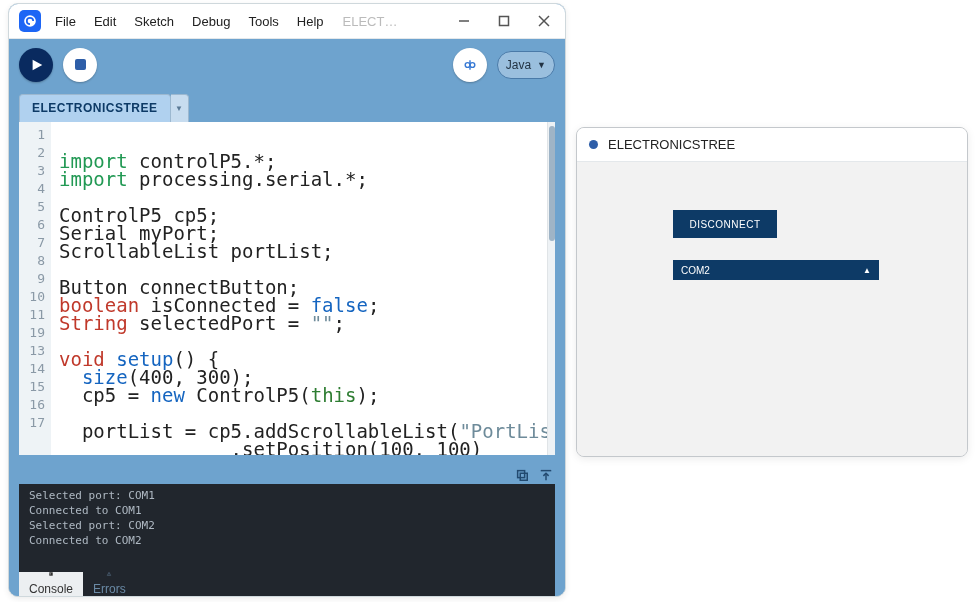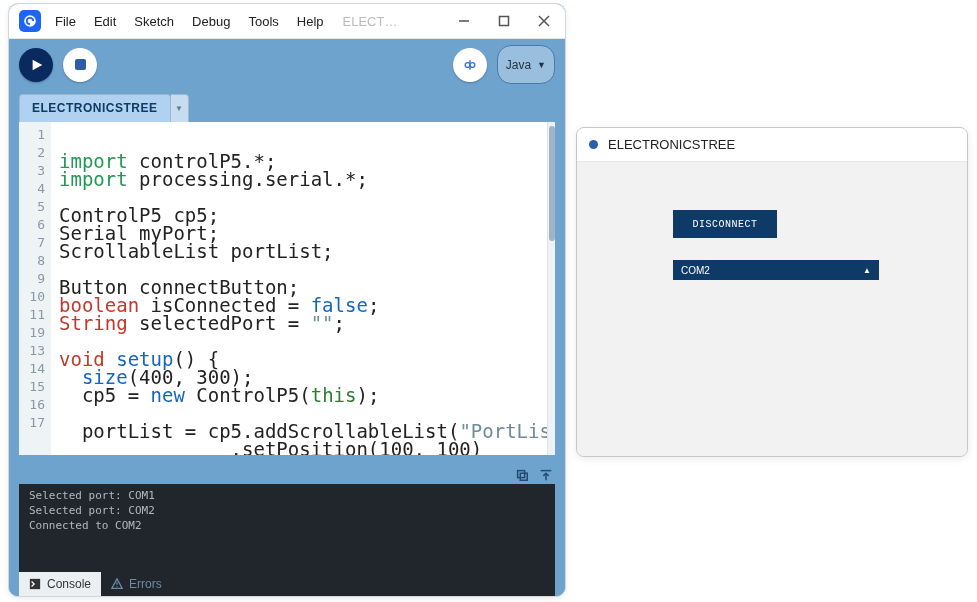--- a/index.html
+++ b/index.html
@@ -84,21 +84,21 @@
     display:flex;align-items:center;justify-content:center;
     box-shadow:0 1px 2px rgba(0,0,0,.25);
   }
   .run-btn{background:var(--ide-darkblue);}
   .run-btn svg{width:14px;height:14px;fill:#fff;margin-left:2px;}
   .stop-btn{background:#fff;}
   .stop-btn div{width:11px;height:11px;background:#2e5ea8;border-radius:2px;}
   .debug-btn{margin-left:auto;background:#fff;}
   .debug-btn svg{width:16px;height:16px;stroke:#3a7bd5;stroke-width:1.8;fill:none;}
   .mode-sel{
-    height:39px;border:1px solid #4a7aa8;border-radius:14px;
+    height:28px;border:1px solid #4a7aa8;border-radius:14px;
     background:#9abfde;color:#234;display:flex;align-items:center;
     padding:0 8px;gap:6px;font-size:12px;
   }
   .mode-sel .tri{font-size:9px;}
 
   .tabrow{
     height:32px;background:var(--ide-blue);
     display:flex;align-items:flex-end;padding:0 0 0 10px;
   }
   .tab{
@@ -158,21 +158,21 @@
   .console-out{
     flex:1;background:var(--console-bg);color:var(--console-fg);
     font-family:Consolas,Menlo,monospace;font-size:11px;line-height:15px;
     padding:4px 10px;overflow:hidden;
   }
   .console-tabs{
     height:26px;background:var(--console-bg);display:flex;align-items:flex-end;
   }
   .ctab{
     height:24px;display:flex;align-items:center;gap:6px;padding:0 10px;font-size:12px;
-    background:var(--console-tabbg);color:#333;
+    background:var(--console-tabbg);color:#333;flex-direction:column;
   }
   .ctab.errors{background:transparent;color:#6a8aa6;text-align:center;}
   .ctab svg{width:12px;height:12px;}
 
   
   .sketch{
     position:absolute;
     left:576px; top:127px;
     width:392px; height:330px;
     background:var(--p5-bg);
@@ -188,21 +188,21 @@
   }
   .sketch-dot{width:9px;height:9px;border-radius:50%;background:#2e5ea8;}
   .sketch-title{font-size:13px;color:#222;}
   .sketch-winbtns{margin-left:auto;display:flex;gap:20px;align-items:center;}
 
   .sketch-body{flex:1;background:var(--p5-bg);position:relative;}
   .p5-btn{
     position:absolute;left:96px;top:48px;width:104px;height:28px;
     background:var(--p5-accent);color:#fff;
     display:flex;align-items:center;justify-content:center;
-    font-size:10px;letter-spacing:.5px;font-family:Liberation Mono, monospace;
+    font-size:10px;letter-spacing:.5px;font-family:Liberation Sans, sans-serif;
   }
   .p5-list{
     position:absolute;left:96px;top:98px;width:206px;height:20px;
     background:var(--p5-accent);color:#fff;
     display:flex;align-items:center;justify-content:space-between;
     font-size:10px;padding:0 8px;font-family:Arial,sans-serif;
   }
   .p5-list .tri{font-size:8px;}
 </style>
 </head>
@@ -312,20 +312,21 @@
     <svg viewBox="0 0 16 16">
         <line x1="2" y1="3" x2="14" y2="3"></line>
         <polyline points="5,9 8,6 11,9"></polyline>
         <line x1="8" y1="6" x2="8" y2="14"></line>
       </svg>
   </div>
 
   <div class="console">
     <div class="console-out" id="console-out">
         <div>Selected port: COM1</div>
+        <div>Connected to COM1</div>
         <div>Selected port: COM2</div>
         <div>Connected to COM2</div>
       </div>
     <div class="console-tabs">
       <div class="ctab">
         <svg viewBox="0 0 14 14">
             <rect x="1" y="1" width="12" height="12" fill="#333"></rect>
             <polyline points="3,4 6,7 3,10" stroke="#fff" stroke-width="1.5" fill="none"></polyline>
           </svg>
         <span>Console</span>

